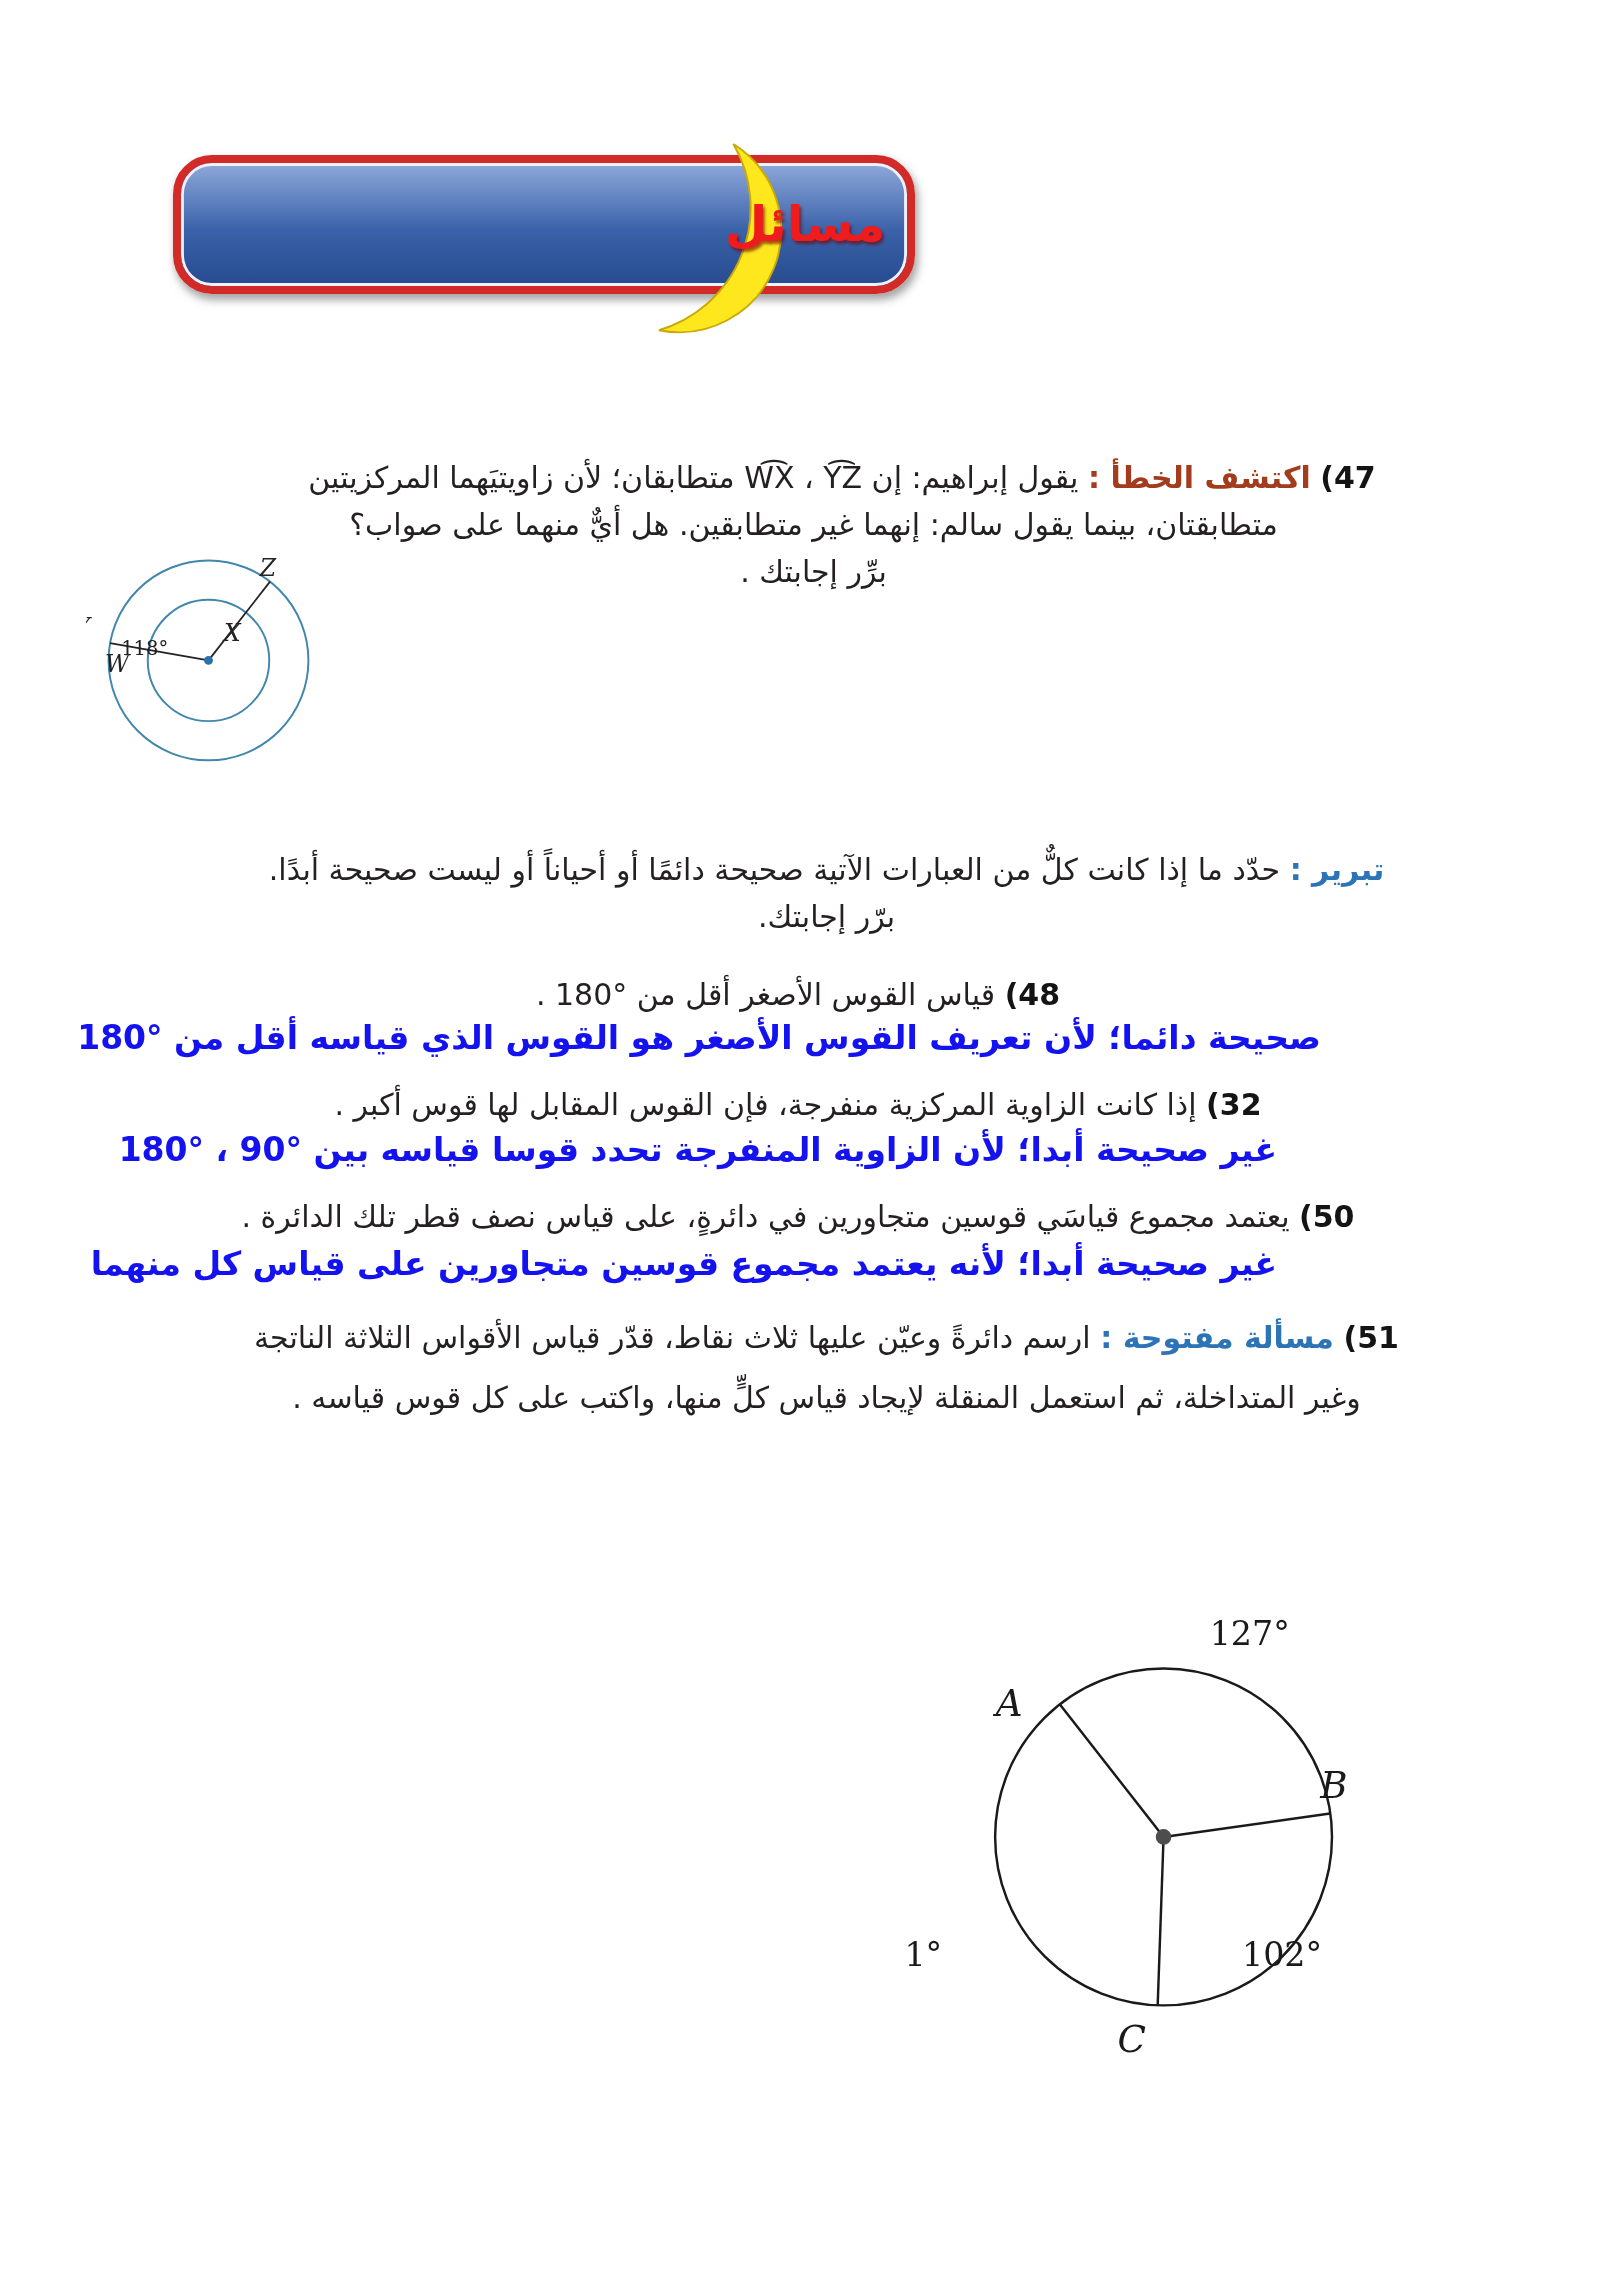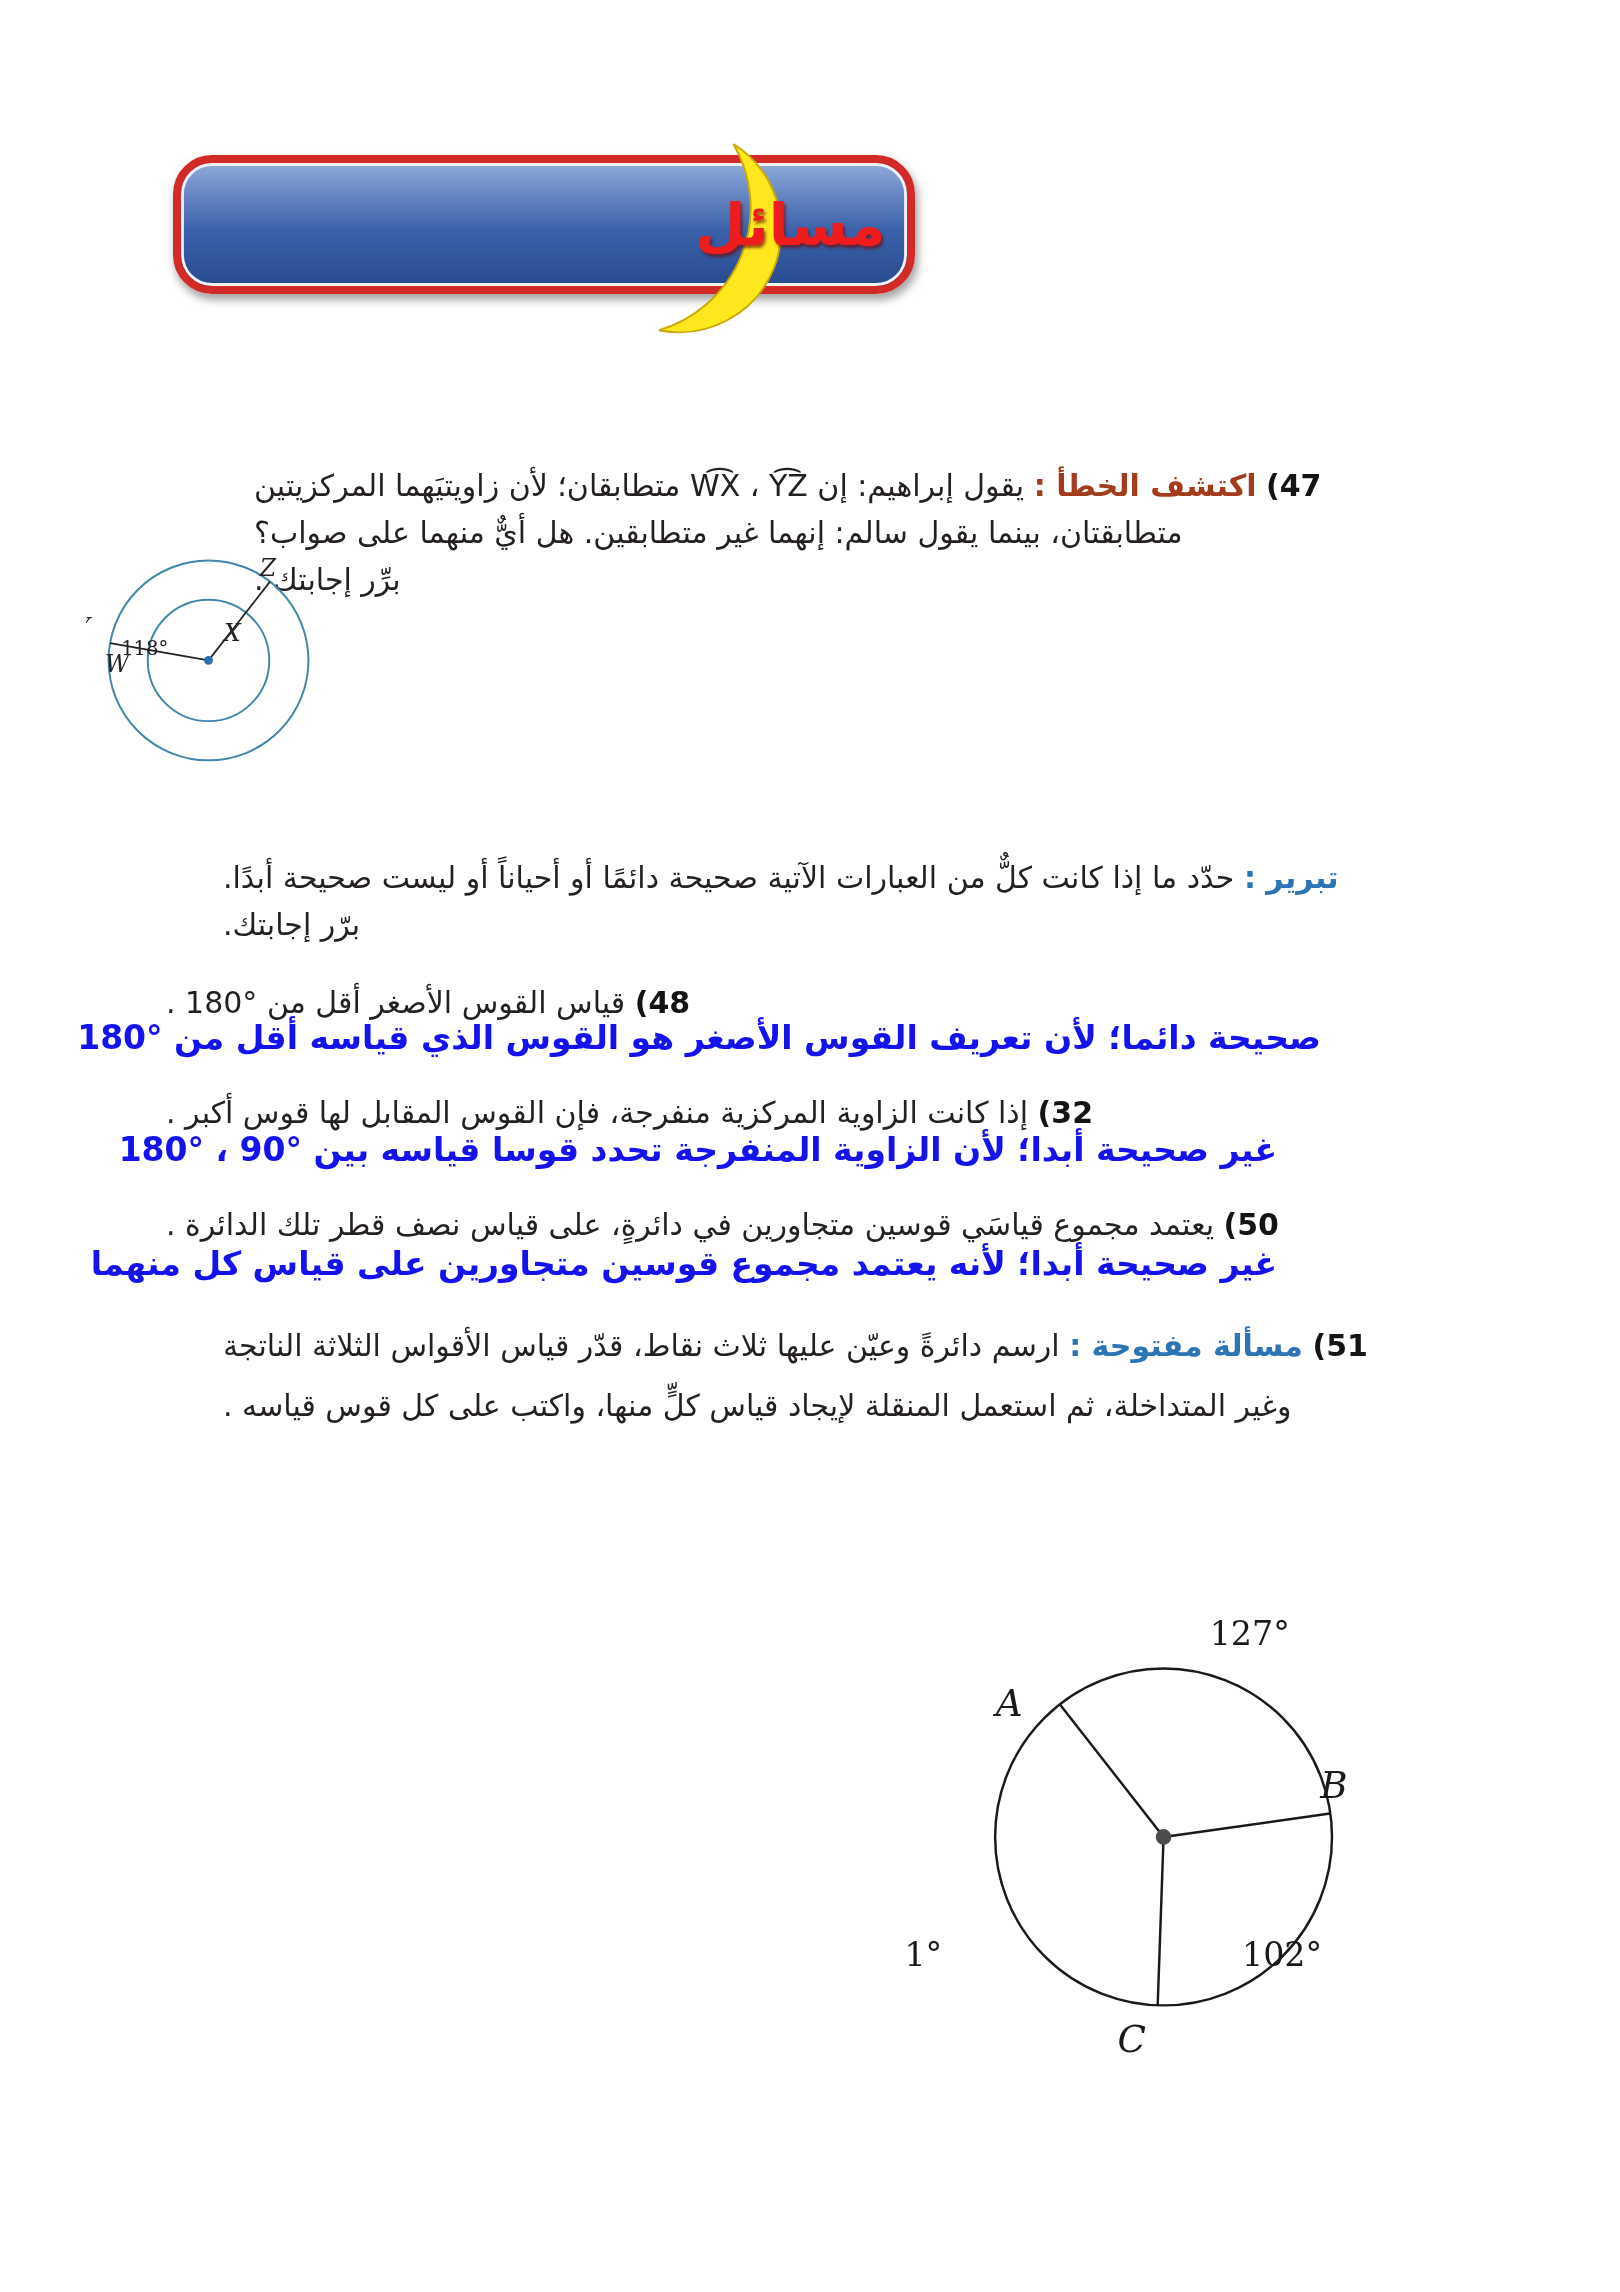--- a/index.html
+++ b/index.html
@@ -11,32 +11,32 @@
   
   .banner{
     position:absolute;left:173px;top:155px;width:742px;height:139px;box-sizing:border-box;
     border:8.8px solid #d22a26;border-radius:39px;
     background:linear-gradient(180deg,#8fa9da 0%,#3a61a9 55%,#274b8f 100%);
     box-shadow:2.9px 5.9px 8.8px rgba(90,90,90,.55), inset 0 0 0 2.9px #eef1fa;
     display:flex;align-items:center;padding:0 21.6px;
   }
   .banner-crescent{position:absolute;right:103px;top:-25.5px;z-index:1;pointer-events:none;}
   .banner-word{
-    position:relative;z-index:2;font-size:58px;font-weight:bold;color:#ee1c1c;
+    position:relative;z-index:2;font-size:49px;font-weight:bold;color:#ee1c1c;
     text-shadow:2px 2.9px 2.9px rgba(110,10,10,.65);line-height:1;
   }
   .banner-title{
     position:relative;z-index:2;font-size:51px;font-weight:bold;color:#0d1742;
     margin-right:31px;word-spacing:9.8px;line-height:1;white-space:nowrap;
   }
 
   
   .para{
-    position:absolute;right:194px;width:1191px;margin:12px;
-    font-size:30px;line-height:1.56;color:#241f21;text-align:left;direction:rtl;
+    position:absolute;right:194px;width:1191px;margin:4px;
+    font-size:30px;line-height:1.56;color:#241f21;text-align:center;direction:rtl;
   }
   .hang{padding-right:57px;text-indent:-57px;}
   .num{font-weight:bold;color:#141414;direction:ltr;unicode-bidi:isolate;}
   .lbl-red{color:#a23c1d;font-weight:bold;}
   .lbl-blue{color:#2d74b7;font-weight:bold;}
 
   .ans{
     position:absolute;margin:0;color:#1412ee;font-weight:bold;
     font-size:33px;line-height:1.38;text-align:right;direction:rtl;
   }

